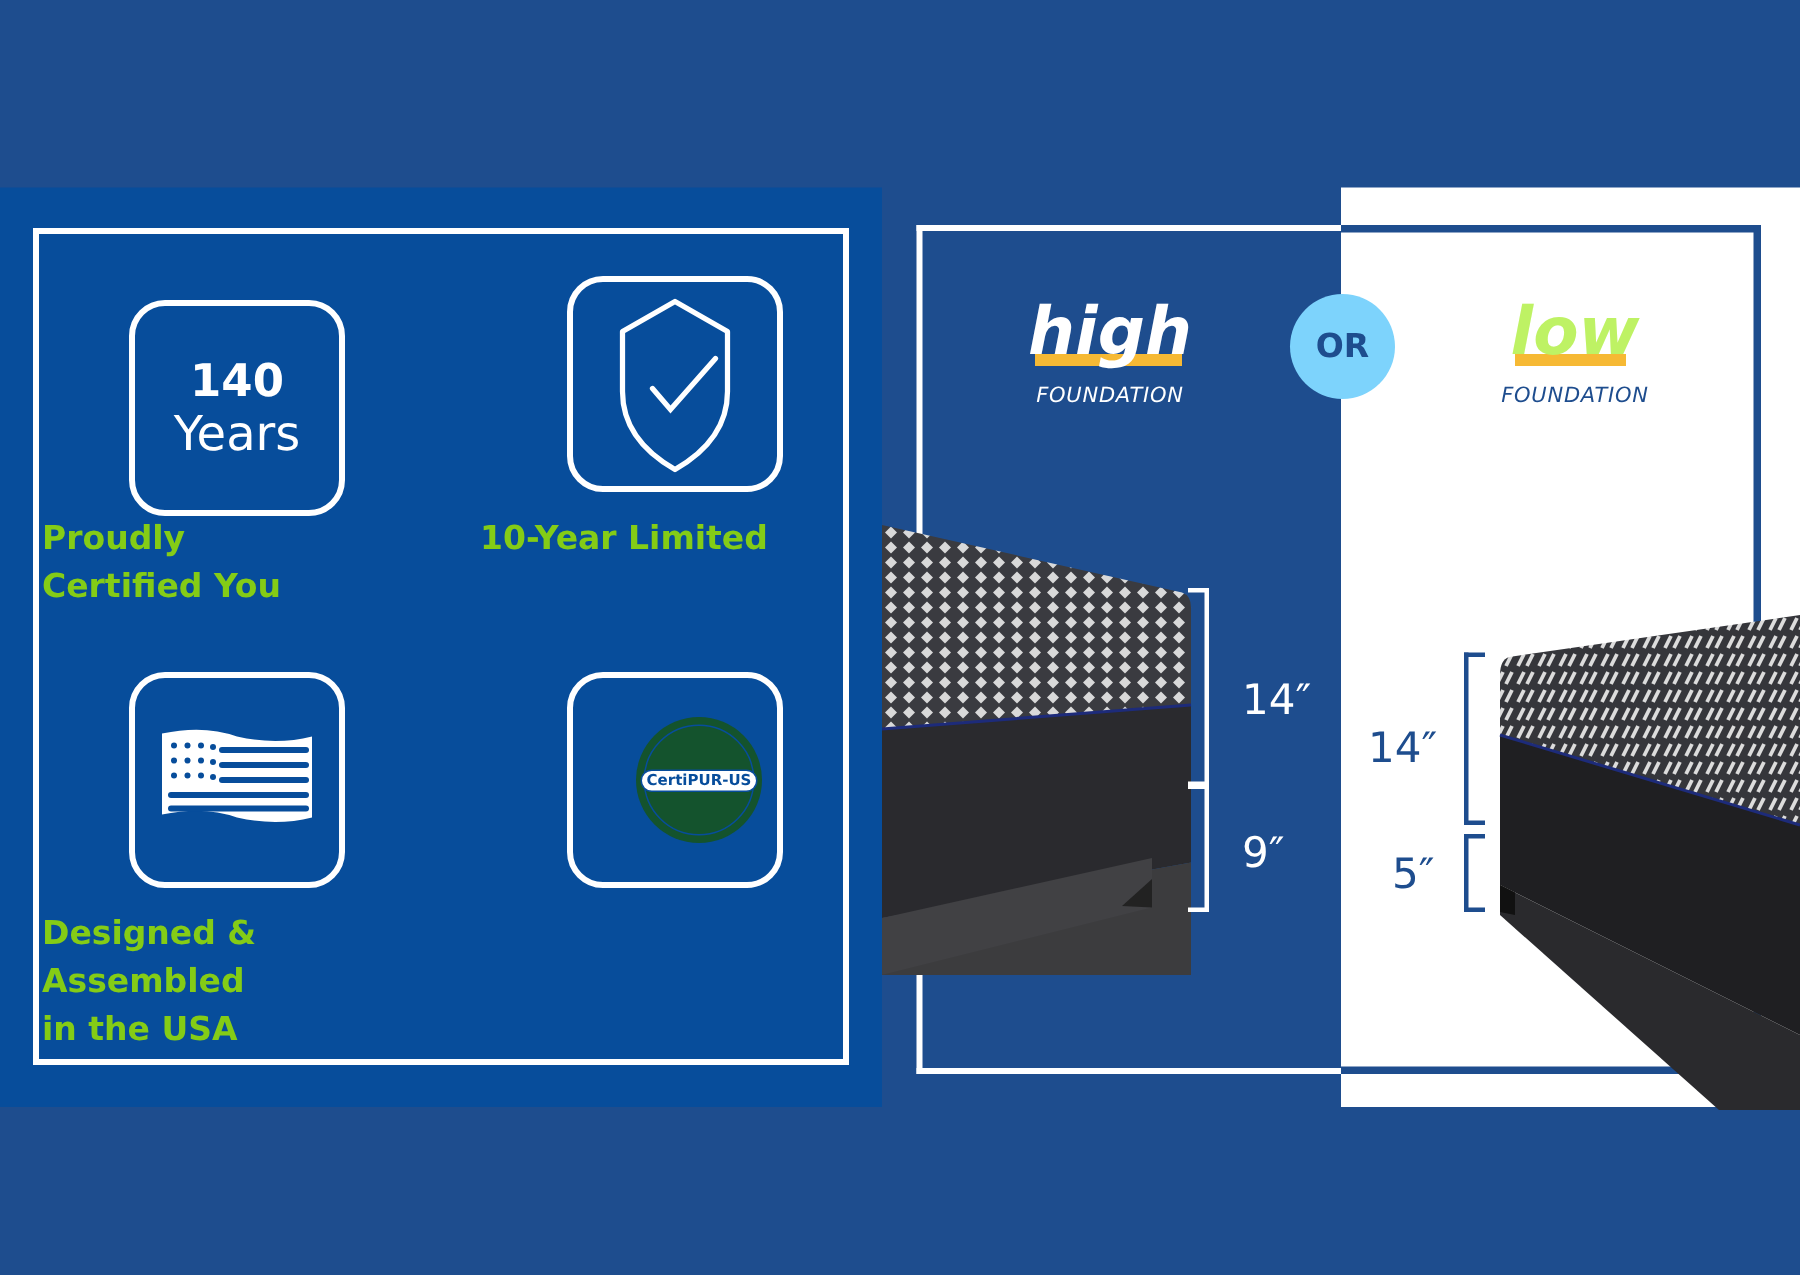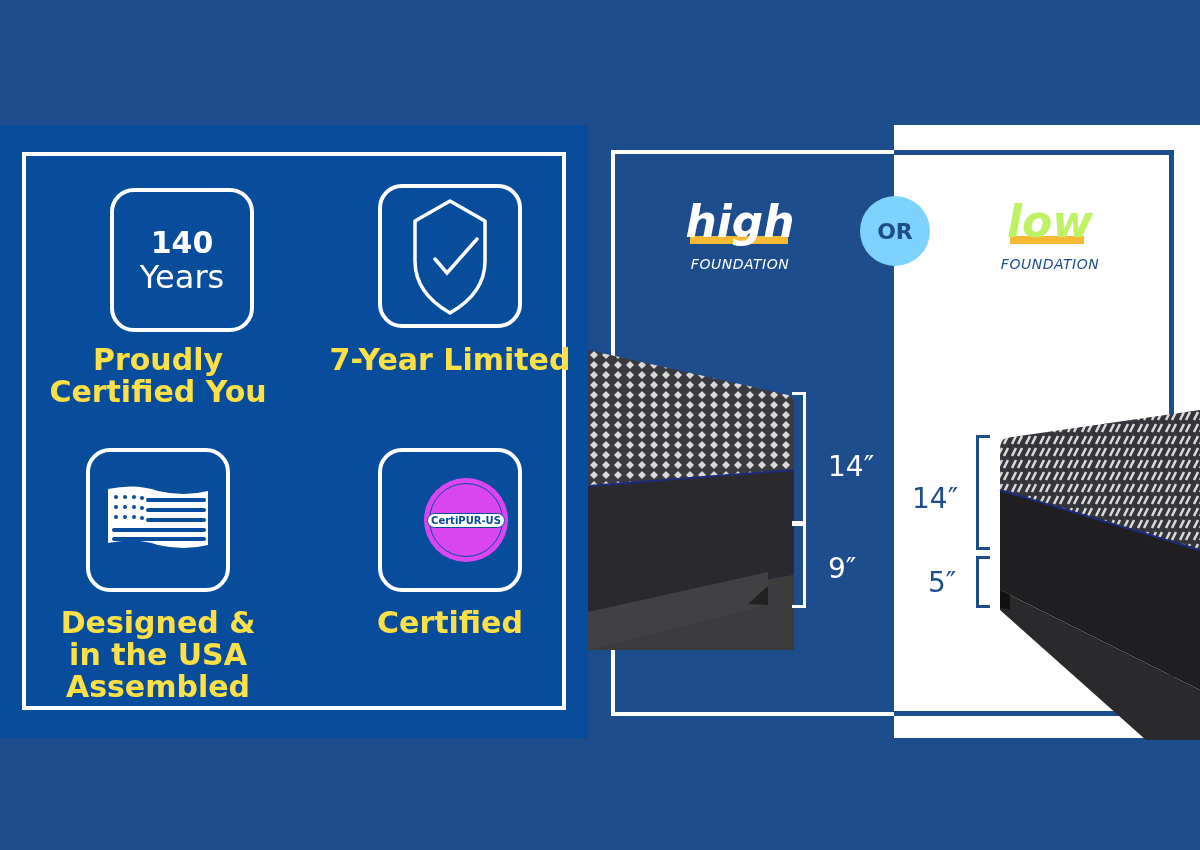--- a/index.html
+++ b/index.html
@@ -3,21 +3,21 @@
 <meta charset="utf-8">
 <style>
   html, body { margin:0; padding:0; }
   body { width:1200px; height:850px; background:#1e4d8e; position:relative; overflow:hidden; font-family:"DejaVu Sans", sans-serif; }
   .abs { position:absolute; }
 
   
   #left-panel { left:0; top:125px; width:588px; height:613px; background:#074d9b; }
   #left-frame { left:22px; top:152px; width:544px; height:558px; border:4px solid #fff; box-sizing:border-box; }
   .feature-box { position:absolute; width:144px; height:144px; border:4px solid #fff; border-radius:24px; box-sizing:border-box; display:flex; align-items:center; justify-content:center; flex-direction:column; color:#fff; }
-  .feature-label { position:absolute; width:260px; text-align:center; color:#fde047; font-weight:bold; font-size:30px; line-height:32px; }
+  .feature-label { position:absolute; width:260px; text-align:left; color:#84cc16; font-weight:bold; font-size:22px; line-height:32px; }
   .years-num { font-weight:bold; font-size:30px; line-height:34px; }
   .years-word { font-weight:normal; font-size:32px; line-height:34px; }
 
   
   #white-half { left:894px; top:125px; width:306px; height:613px; background:#fff; }
   #frame-high { left:611px; top:150px; width:285px; height:566px; border:4px solid #fff; border-right:none; box-sizing:border-box; }
   #frame-low { left:894px; top:150px; width:280px; height:566px; border:5px solid #1e4d8e; border-left:none; box-sizing:border-box; }
   .big-word { position:absolute; font-weight:bold; font-size:44px; line-height:44px; text-align:center;font-style:italic; }
   .underline { position:absolute; height:8px; background:#f6b934; }
   .found-label { position:absolute; font-size:14px; letter-spacing:0.5px; text-align:center;font-style:italic; }
@@ -26,37 +26,37 @@
   .bracket { position:absolute; border:3px solid; border-left:none; box-sizing:border-box; width:14px; }
   .bracket-l { position:absolute; border:3px solid; border-right:none; box-sizing:border-box; width:14px; }
   .dim { position:absolute; font-size:28px; }
 </style>
 </head>
 <body>
 
 <div id="left-panel" class="abs"></div>
 <div id="left-frame" class="abs"></div>
 
-<div class="feature-box" style="left:86px;top:188px;margin-left:24px;">
+<div class="feature-box" style="left:86px;top:200px;">
   <div class="years-num">140</div>
   <div class="years-word">Years</div>
 </div>
 <div class="feature-label" style="left:28px;top:344px;">
   <div>Proudly</div>
   <div>Certified You</div>
 </div>
 
 <div class="feature-box" style="left:378px;top:184px;">
   <svg width="110" height="130" viewBox="0 0 110 130">
     <path d="M55 10 L20 30 L20 70 Q20 102 55 122 Q90 102 90 70 L90 30 Z" fill="none" stroke="#fff" stroke-width="3.5" stroke-linejoin="round"></path>
     <path d="M40 68 L52 82 L82 48" fill="none" stroke="#fff" stroke-width="3.5" stroke-linecap="round"></path>
   </svg>
 </div>
 <div class="feature-label" style="left:320px;top:344px;">
-  <div>7-Year Limited</div>
+  <div>10-Year Limited</div>
 </div>
 
 <div class="feature-box" style="left:86px;top:448px;">
   <svg width="104" height="70" viewBox="0 0 104 70">
     <path d="M2 4 Q30 -2 52 6 Q78 12 102 6 L102 60 Q78 66 52 60 Q30 52 2 58 Z" fill="#fff"></path>
     <g fill="#074d9b">
       <rect x="40" y="13" width="60" height="4" rx="2"></rect>
       <rect x="40" y="23" width="60" height="4" rx="2"></rect>
       <rect x="40" y="33" width="60" height="4" rx="2"></rect>
       <rect x="6" y="43" width="94" height="4" rx="2"></rect>
@@ -71,32 +71,31 @@
         <circle cx="36" cy="23" r="2"></circle>
       <circle cx="10" cy="32" r="2"></circle>
         <circle cx="19" cy="32" r="2"></circle>
         <circle cx="28" cy="32" r="2"></circle>
         <circle cx="36" cy="33" r="2"></circle>
     </g>
   </svg>
 </div>
 <div class="feature-label" style="left:28px;top:607px;">
   <div>Designed &amp;</div>
+  <div>Assembled</div>
   <div>in the USA</div>
-  <div>Assembled</div>
 </div>
 
 <div class="feature-box" style="left:378px;top:448px;">
-  <div style="width:84px;height:84px;border-radius:50%;background:#d946ef;display:flex;align-items:center;justify-content:center;position:relative;margin-left:32px;">
+  <div style="width:84px;height:84px;border-radius:50%;background:#14532d;display:flex;align-items:center;justify-content:center;position:relative;margin-left:32px;">
     <div style="position:absolute;inset:5px;border:1px solid #074d9b;border-radius:50%;"></div>
     <div style="background:#fff;border:1.5px solid #074d9b;border-radius:8px;color:#074d9b;font-size:10px;font-weight:bold;padding:1px 3px;z-index:1;">CertiPUR-US</div>
   </div>
 </div>
 <div class="feature-label" style="left:320px;top:607px;">
-  <div>Certified</div>
 </div>
 
 <div id="white-half" class="abs"></div>
 <div id="frame-high" class="abs"></div>
 <div id="frame-low" class="abs"></div>
 
 <div class="underline" style="left:690px;top:236px;width:98px;"></div>
 <div class="big-word" style="left:660px;top:200px;width:160px;color:#fff;">high</div>
 <div class="found-label" style="left:640px;top:256px;width:200px;color:#fff;">FOUNDATION</div>
 

